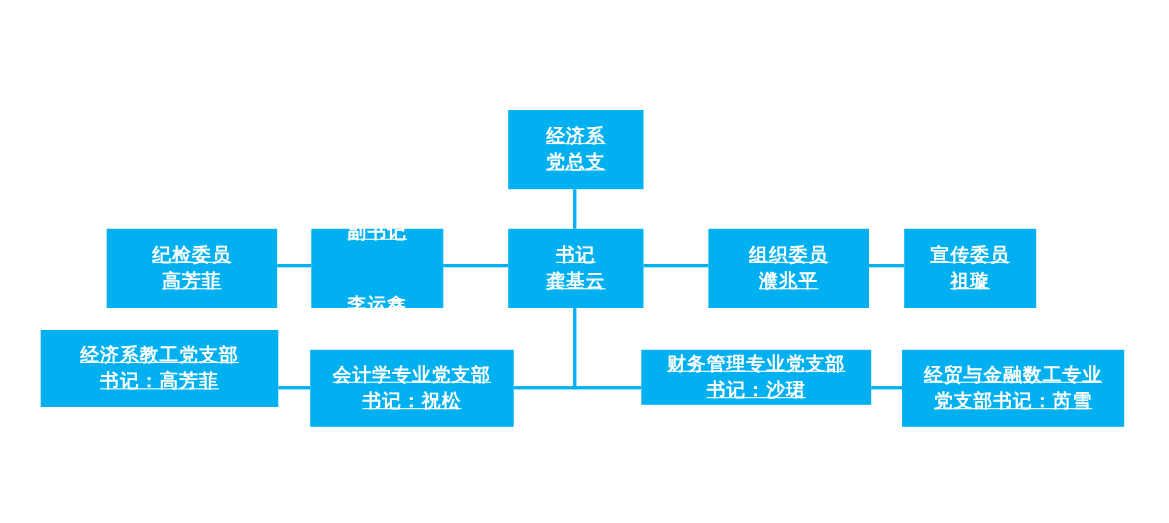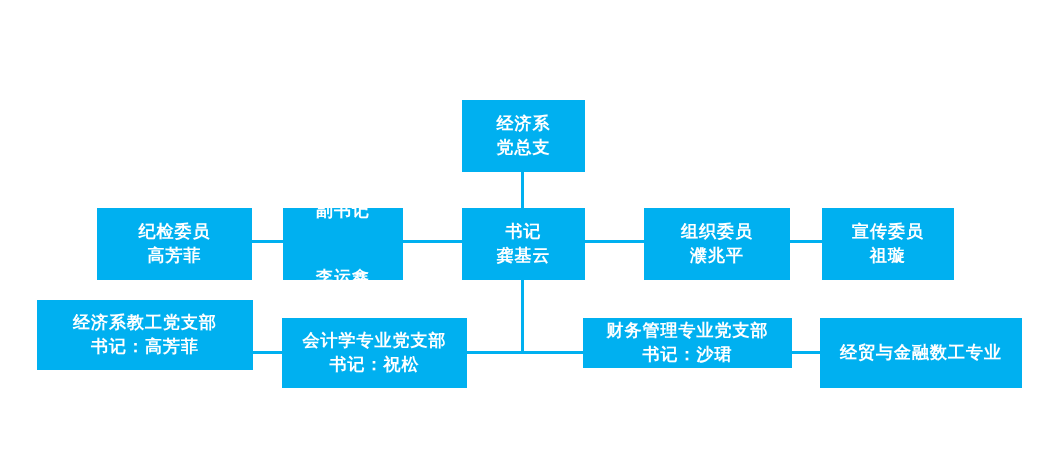--- a/index.html
+++ b/index.html
@@ -22,32 +22,33 @@
     display: flex;
     flex-direction: column;
     align-items: center;
     justify-content: center;
     text-align: center;
     font-weight: bold;
     font-size: 17px;
     line-height: 24px;
     letter-spacing: 1px;
     white-space: nowrap;
+    text-decoration: underline;
   }
   .connector {
     position: absolute;
     background: var(--line-color, #00b0f0);
   }
   
   .n-root      { left: 462px; top: 100px; width: 123px; height: 72px; }
   .n-jijian    { left:  97px; top: 208px; width: 155px; height: 72px; }
   .n-fushuji   { left: 283px; top: 208px; width: 120px; height: 72px; gap: 43px; }
   .n-shuji     { left: 462px; top: 208px; width: 123px; height: 72px; }
   .n-zuzhi     { left: 644px; top: 208px; width: 146px; height: 72px; }
-  .n-xuanchuan { left: 822px; top: 208px; width: 132px; height: 72px; }
+  .n-xuanchuan { left: 822px; top: 208px; width: 120px; height: 72px; }
   .n-jinggong  { left:  37px; top: 300px; width: 216px; height: 70px; }
   .n-kuaiji    { left: 282px; top: 318px; width: 185px; height: 70px; }
   .n-caiwu     { left: 583px; top: 318px; width: 209px; height: 50px; }
   .n-jingmao   { left: 820px; top: 318px; width: 202px; height: 70px; }
   
   .c-root-shuji   { left: 521px; top: 172px; width: 3px;  height: 36px; }
   .c-m1           { left: 252px; top: 240px; width: 31px; height: 3px; }
   .c-m2           { left: 403px; top: 240px; width: 59px; height: 3px; }
   .c-m3           { left: 585px; top: 240px; width: 59px; height: 3px; }
   .c-m4           { left: 790px; top: 240px; width: 32px; height: 3px; }
@@ -104,15 +105,16 @@
   <div class="node n-kuaiji">
     <span>会计学专业党支部</span>
     <span>书记：祝松</span>
   </div>
   <div class="node n-caiwu">
     <span>财务管理专业党支部</span>
     <span>书记：沙珺</span>
   </div>
   <div class="node n-jingmao">
     <span>经贸与金融数工专业</span>
+    <span>党支部书记：芮雪</span>
   </div>
 
 </div>
 
 </body></html>

